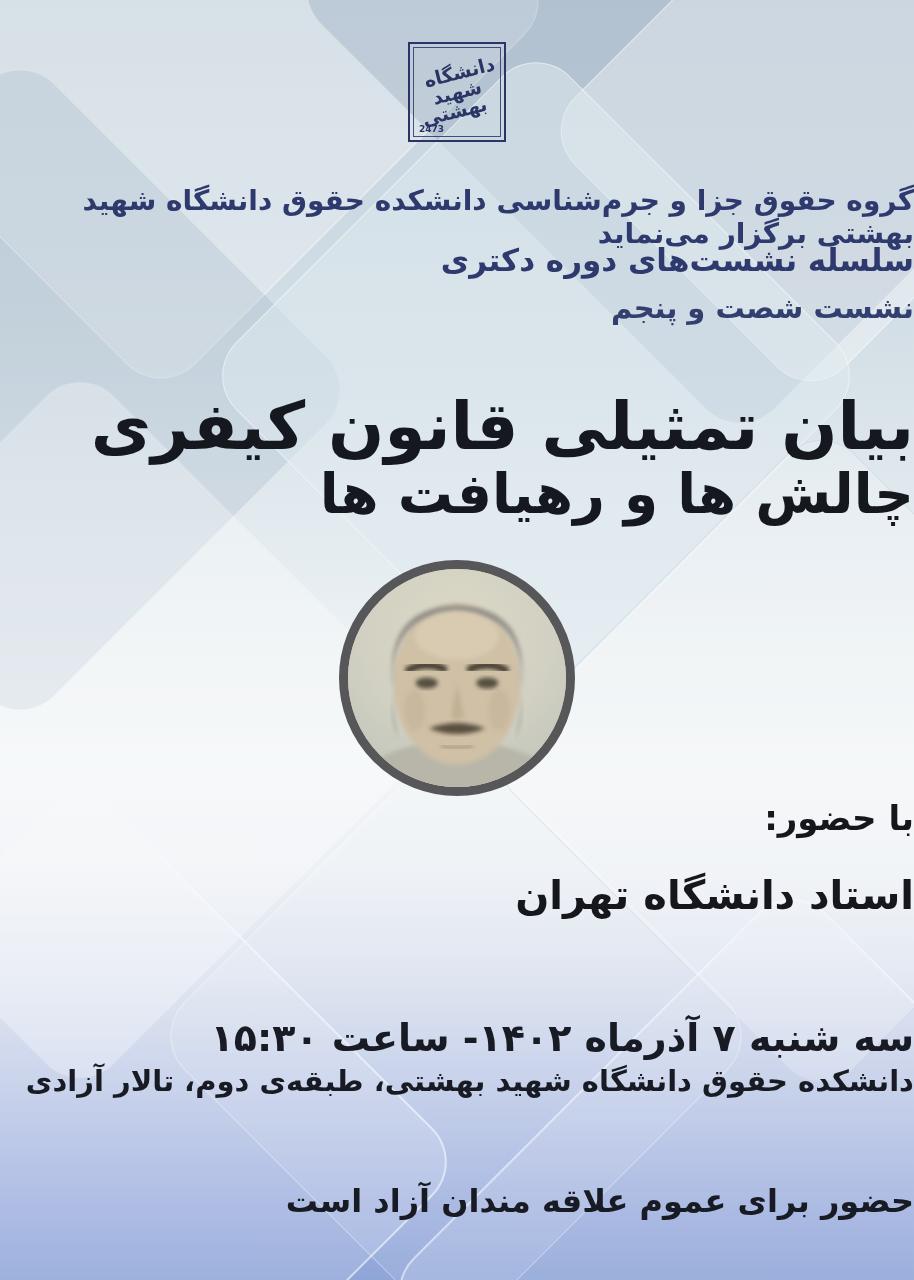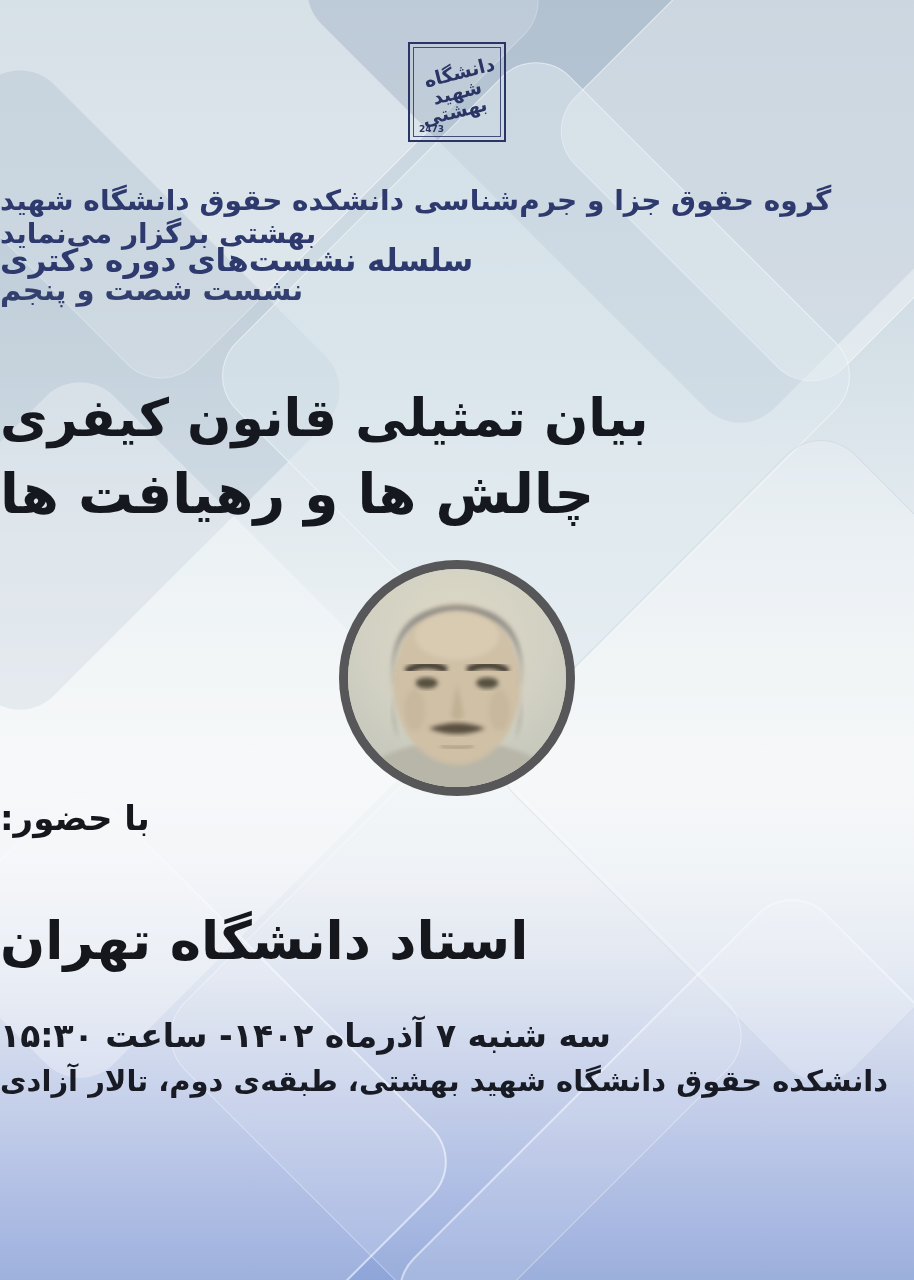--- a/index.html
+++ b/index.html
@@ -50,44 +50,44 @@
     color: #2a3565; font-weight: bold; line-height: 0.98;
   }
   .logo-cal .w1 { font-size: 19px; margin-left: 14px; }
   .logo-cal .w2 { font-size: 19px; }
   .logo-cal .w3 { font-size: 19px; margin-right: 14px; }
   .logo-year {
     position: absolute; left: 9px; bottom: 6px;
     font-size: 9px; font-weight: bold; color: #2a3565;
   }
 
-  .line { position: absolute; width: 100%; text-align: left; font-weight: bold; }
+  .line { position: absolute; width: 100%; text-align: right; font-weight: bold; }
 
   .organizer   { top: 184px;  font-size: 28px; color: #2e3a6e; }
   .series      { top: 242px;  font-size: 31px; color: #2e3a6e; }
-  .session     { top: 273px;  font-size: 29px; color: #33406f; }
+  .session     { top: 291px;  font-size: 29px; color: #33406f; }
 
-  .title-line1 { top: 388px;  font-size: 52px; color: #16181f; letter-spacing: -1px; }
+  .title-line1 { top: 388px;  font-size: 66px; color: #16181f; letter-spacing: -1px; }
   .title-line2 { top: 462px;  font-size: 55px; color: #16181f; letter-spacing: -1px; }
 
   .portrait {
     position: absolute; top: 560px; left: 50%; transform: translateX(-50%);
     width: 218px; height: 218px;
     border: 9px solid #57575a;
     border-radius: 50%;
     overflow: hidden;
     background: #d3d2c4;
   }
   .portrait svg { display: block; width: 100%; height: 100%; }
 
   .with-presence { top: 798px;  font-size: 34px; color: #15171d; }
   .speaker-name  { top: 846px;  font-size: 46px; color: #15171d; }
-  .speaker-affil { top: 910px;  font-size: 53px; color: #15171d; }
+  .speaker-affil { top: 872px;  font-size: 40px; color: #15171d; }
 
-  .datetime { top: 1016px; font-size: 33px; color: #181b24; }
+  .datetime { top: 1016px; font-size: 38px; color: #181b24; }
   .location { top: 1064px; font-size: 29px; color: #181b24; margin-left: 42px; }
 
   .footer-note { top: 1182px; font-size: 32px; color: #181b24; }
 </style>
 </head>
 <body>
 
 <div class="poster">
 
   <div class="shape s1"></div>
@@ -157,14 +157,15 @@
       <ellipse cx="150" cy="140" rx="10" ry="20" fill="#c3b298" opacity="0.6" filter="url(#soft)"></ellipse>
     </svg>
   </div>
 
   <div class="line with-presence">با حضور:</div>
   <div class="line speaker-affil">استاد دانشگاه تهران</div>
 
   <div class="line datetime">سه شنبه ۷ آذرماه ۱۴۰۲- ساعت ۱۵:۳۰</div>
   <div class="line location">دانشکده حقوق دانشگاه شهید بهشتی، طبقه‌ی دوم، تالار آزادی</div>
 
+  <div class="line footer-note">حضور برای عموم علاقه مندان آزاد است</div>
 
 </div>
 
 </body></html>

